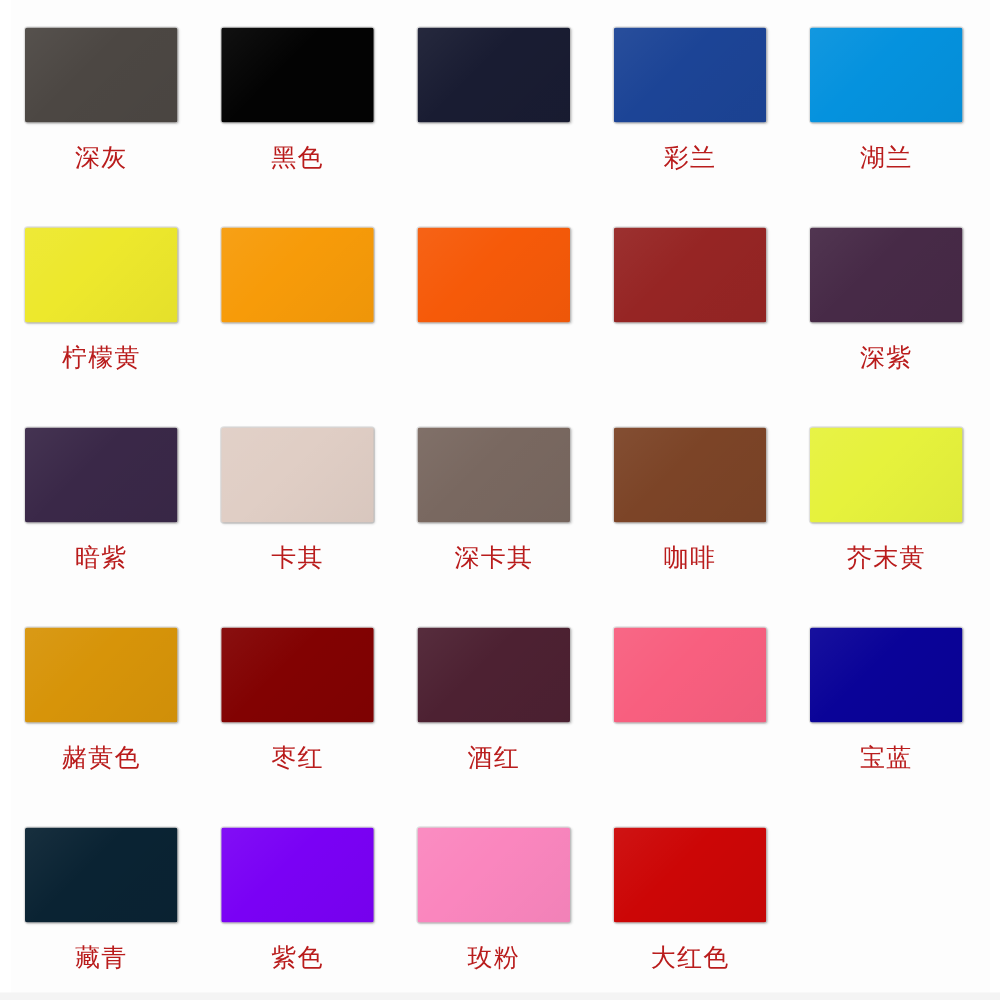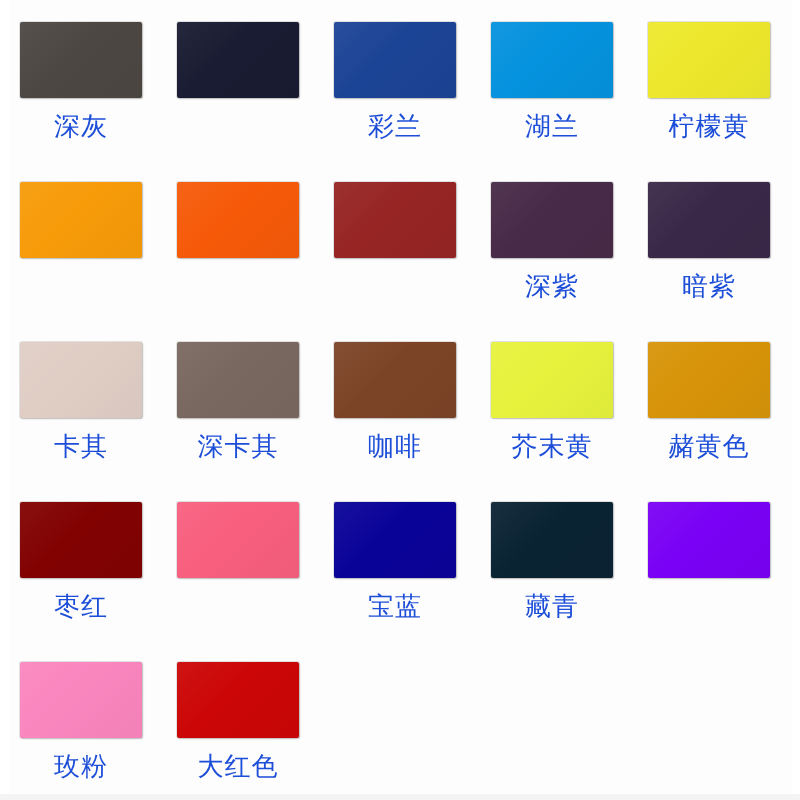--- a/index.html
+++ b/index.html
@@ -68,39 +68,43 @@
                 1px 1px 2px rgba(0,0,0,0.18);
     background-image: linear-gradient(135deg,
         rgba(255,255,255,0.055) 0%,
         rgba(255,255,255,0.00) 42%,
         rgba(0,0,0,0.035) 100%);
   }
   .label {
     width: 122px;
     text-align: center;
     margin-top: 13px;
-    font-size: 26px;
+    font-size: 20px;
     line-height: 30px;
-    color: #1d4ed8;
+    color: #b91c1c;
     letter-spacing: 1px;
     white-space: nowrap;
     font-family: "DejaVu Sans", "Liberation Sans", sans-serif;
   }
 </style>
 </head>
 <body>
 
 <div id="swatch-chart">
   <div class="edge-band-left"></div>
   <div class="edge-band-right"></div>
   <div class="edge-band-bottom"></div>
   <div class="grid" id="swatch-grid">
       <div class="cell">
         <div class="swatch" style="background-color: rgb(76, 71, 67);"></div>
         <div class="label">深灰</div>
+      </div>
+      <div class="cell">
+        <div class="swatch" style="background-color: rgb(3, 3, 3);"></div>
+        <div class="label">黑色</div>
       </div>
       <div class="cell">
         <div class="swatch" style="background-color: rgb(25, 28, 50);"></div>
       </div>
       <div class="cell">
         <div class="swatch" style="background-color: rgb(28, 68, 150);"></div>
         <div class="label">彩兰</div>
       </div>
       <div class="cell">
         <div class="swatch" style="background-color: rgb(5, 146, 222);"></div>
@@ -145,32 +149,37 @@
       </div>
       <div class="cell">
         <div class="swatch" style="background-color: rgb(215, 148, 9);"></div>
         <div class="label">赭黄色</div>
       </div>
       <div class="cell">
         <div class="swatch" style="background-color: rgb(130, 2, 2);"></div>
         <div class="label">枣红</div>
       </div>
       <div class="cell">
+        <div class="swatch" style="background-color: rgb(77, 33, 50);"></div>
+        <div class="label">酒红</div>
+      </div>
+      <div class="cell">
         <div class="swatch" style="background-color: rgb(248, 95, 127);"></div>
       </div>
       <div class="cell">
         <div class="swatch" style="background-color: rgb(10, 3, 152);"></div>
         <div class="label">宝蓝</div>
       </div>
       <div class="cell">
         <div class="swatch" style="background-color: rgb(10, 35, 51);"></div>
         <div class="label">藏青</div>
       </div>
       <div class="cell">
         <div class="swatch" style="background-color: rgb(122, 1, 245);"></div>
+        <div class="label">紫色</div>
       </div>
       <div class="cell">
         <div class="swatch" style="background-color: rgb(250, 134, 190);"></div>
         <div class="label">玫粉</div>
       </div>
       <div class="cell">
         <div class="swatch" style="background-color: rgb(204, 6, 6);"></div>
         <div class="label">大红色</div>
       </div>
     </div>

